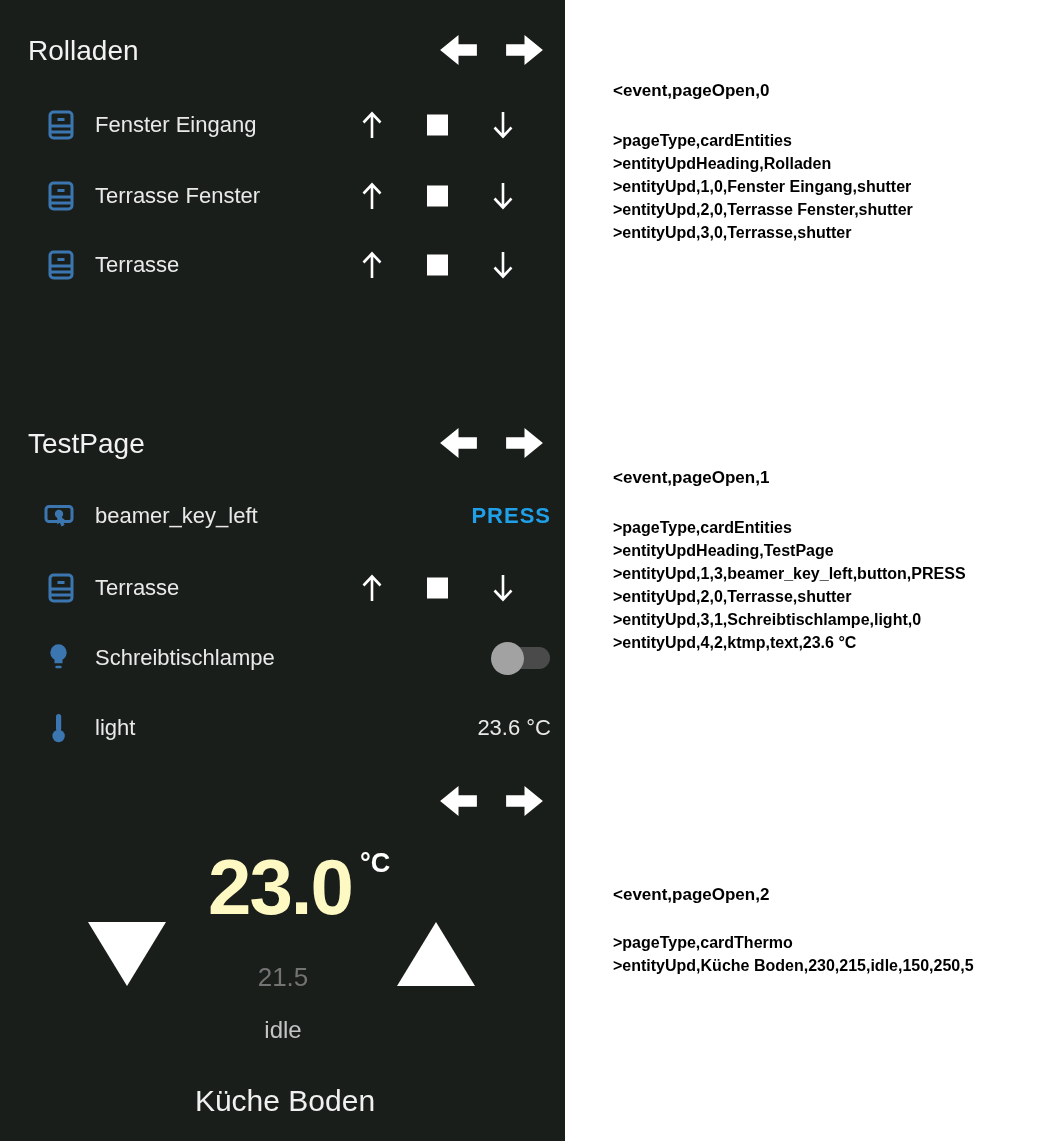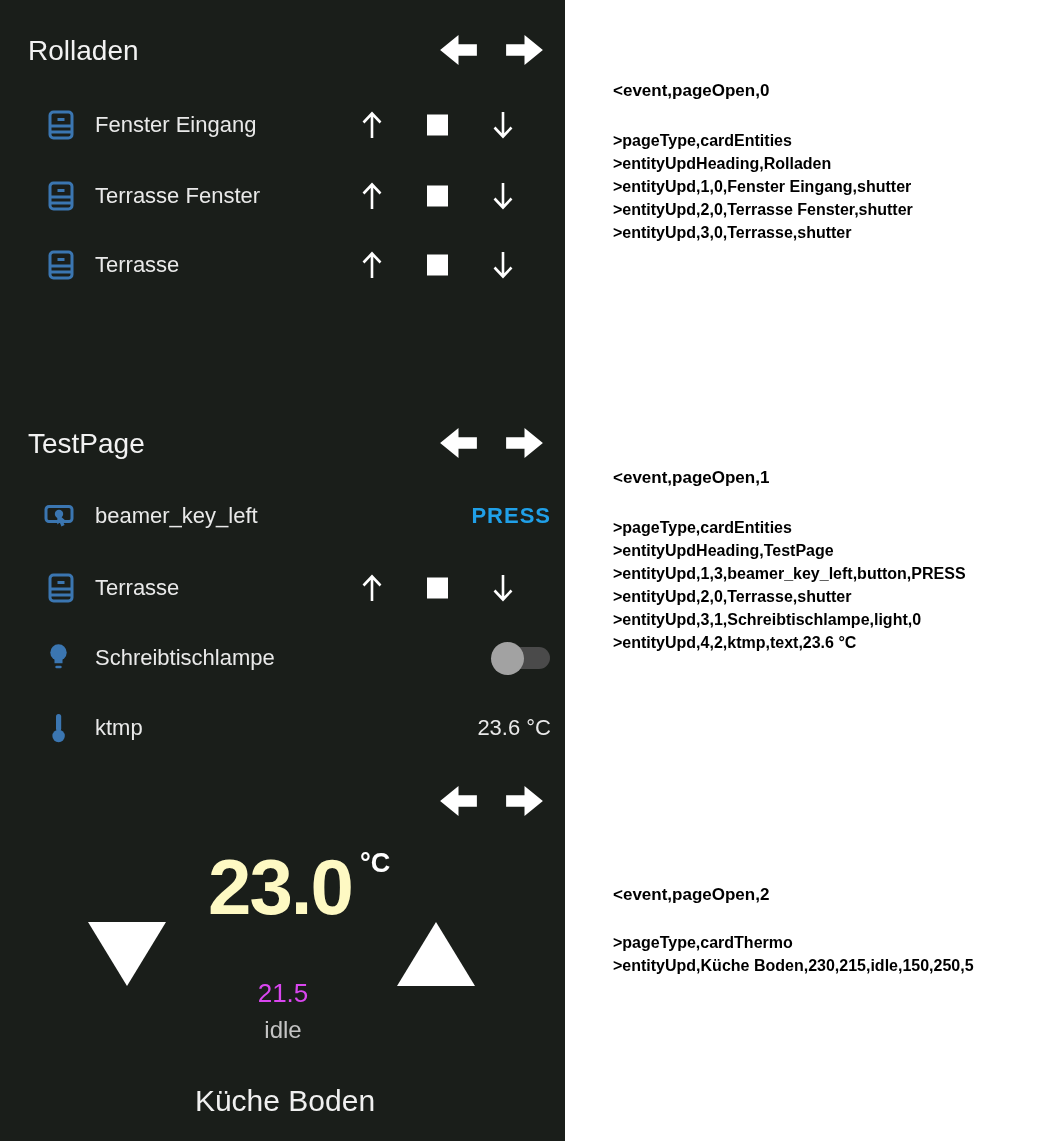--- a/index.html
+++ b/index.html
@@ -24,21 +24,21 @@
   .toggle{position:absolute;right:39px;top:50%;transform:translateY(-50%);width:54px;height:22px;}
   .toggle-track{position:absolute;left:0;top:0;width:54px;height:22px;border-radius:11px;background:#4a4a4a;}
   .toggle-knob{position:absolute;left:-5px;top:-5.5px;width:33px;height:33px;border-radius:50%;background:#a2a2a2;}
   
   .big-temp{position:absolute;left:208px;top:848px;font-size:78px;font-weight:700;letter-spacing:-2px;
             line-height:78px;color:#fef9c3;white-space:nowrap;}
   .temp-unit{position:absolute;left:360px;top:848px;font-size:27px;font-weight:700;color:#ffffff;}
   .tri{position:absolute;width:0;height:0;}
   .tri-down{left:88px;top:922px;border-left:39px solid transparent;border-right:39px solid transparent;border-top:64px solid #ffffff;}
   .tri-up{left:397px;top:922px;border-left:39px solid transparent;border-right:39px solid transparent;border-bottom:64px solid #ffffff;}
-  .target-temp{position:absolute;left:283px;top:962px;transform:translateX(-50%);font-size:26px;color:#d946ef;margin-top:16px;}
+  .target-temp{position:absolute;left:283px;top:962px;transform:translateX(-50%);font-size:26px;color:#737373;}
   .hvac-state{position:absolute;left:283px;top:1016px;transform:translateX(-50%);font-size:24px;color:#c4c4c4;}
   .thermo-title{position:absolute;left:285px;top:1084px;transform:translateX(-50%);font-size:30px;color:#f0f0f0;white-space:nowrap;}
   
   .proto{position:absolute;left:613px;width:430px;color:#000;}
   .proto-line{font-size:16px;font-weight:700;line-height:23px;white-space:nowrap;}
   .proto-event{position:absolute;left:613px;height:24px;font-size:17px;font-weight:700;line-height:24px;white-space:nowrap;color:#000;}
 </style>
 </head>
 <body>
 
@@ -197,21 +197,21 @@
       </span>
     </div>
 
     <div class="erow" style="top:706px">
       <span class="eicon" style="left:50px">
         <svg width="17" height="32" viewBox="0 0 17 32">
             <rect x="6" y="2" width="5.2" height="17" rx="2.6" fill="currentColor"></rect>
             <circle cx="8.6" cy="24" r="6.2" fill="currentColor"></circle>
           </svg>
       </span>
-      <span class="elabel">ktmp</span>
+      <span class="elabel">light</span>
       <span class="value-label">23.6 °C</span>
     </div>
 
     <span class="nav-arrow" style="left:440px;top:786px">
       <svg viewBox="0 0 38 31">
           <path fill="#fff" d="M38 9.5 H19 V0 L0 15.5 L19 31 V21.5 H38 Z"></path>
         </svg>
     </span>
     <span class="nav-arrow" style="left:506px;top:786px">
       <svg viewBox="0 0 38 31">

